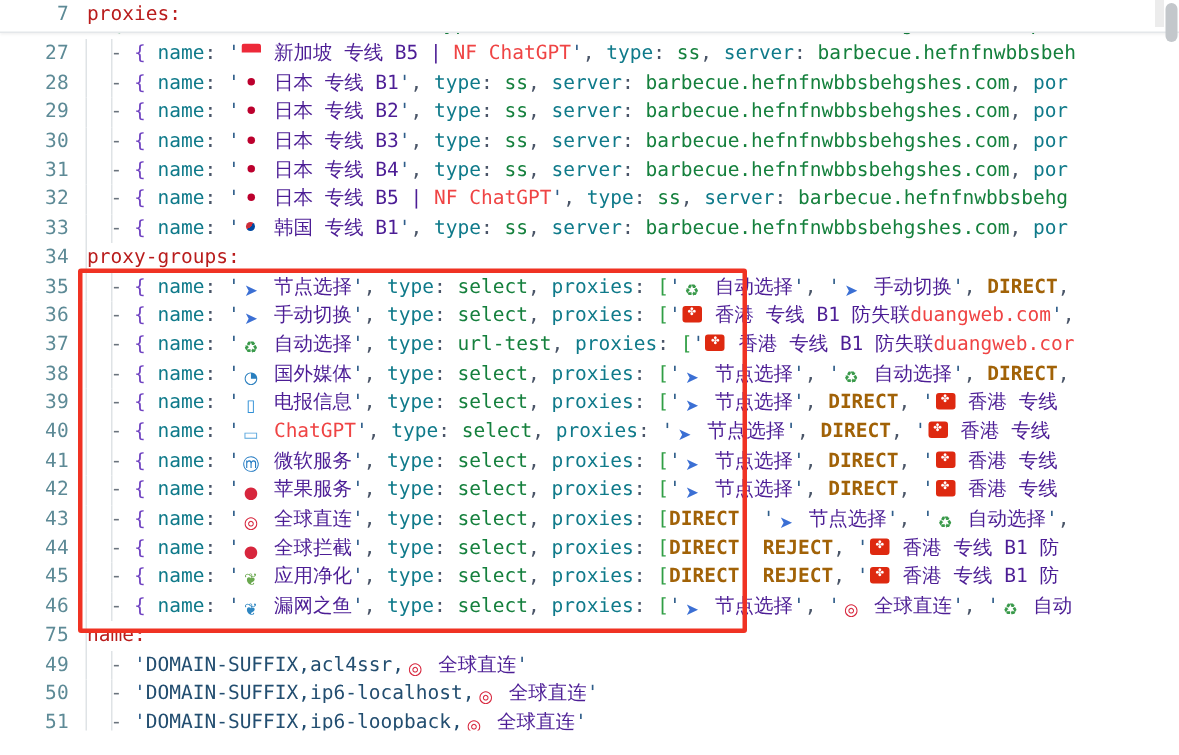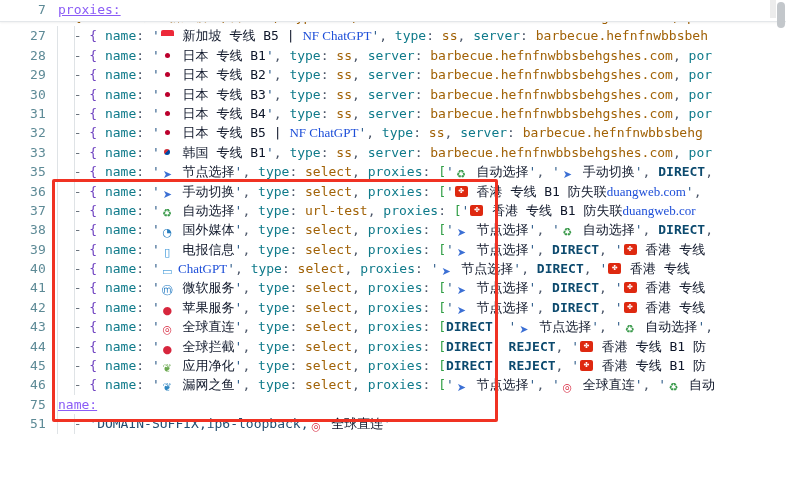--- a/index.html
+++ b/index.html
@@ -31,30 +31,30 @@
     color:#5d8a96;font-size:13px;letter-spacing:.2px;
   }
   .code{position:absolute;left:58px;top:0;white-space:pre;}
 
   
   .guide{position:absolute;top:0;width:1px;height:19.4px;background:#dfe3e6;}
   .g1{left:57px;}
   .g2{left:74px;}
 
   
-  .k      {color:#8b5cf6;text-decoration:underline;}           
+  .k      {color:#b91c1c;}           
   .dash   {color:#6a737d;}           
   .brace  {color:#6f42c1;}           
   .prop   {color:#0f7a8a;}           
-  .val    {color:#a16207;}           
-  .str    {color:#1d4ed8;font-family:Liberation Serif, serif;}           
+  .val    {color:#15803d;}           
+  .str    {color:#ef4444;}           
   .q      {color:#2f5d8a;}           
   .punct  {color:#4a5568;}
-  .cn     {color:#0f172a;}           
-  .const  {color:#0c4a6e;font-weight:bold;text-align:center;}  
+  .cn     {color:#4c1d95;}           
+  .const  {color:#a16207;font-weight:bold;text-align:center;}  
   .brk    {color:#2f9e44;}           
   .dom    {color:#234e70;}
 
   
   .chip{
     display:inline-block;width:13px;height:11px;vertical-align:-1px;
     border-radius:2px;margin:0 1px;position:relative;overflow:hidden;
   }
   .flag-sg{background:#fff;}
   .flag-sg:before{content:"";position:absolute;left:0;top:0;right:0;height:50%;background:#ed2939;}
@@ -111,33 +111,36 @@
         <span class="code val">- { name: '🇸🇬 新加坡 专线 B4', type: ss, server: barbecue.hefnfnwbbsbehgshes.com, po</span>
       </div>
 
     <div class="row"><span class="guide g1"></span><span class="guide g2"></span><span class="gut">27</span><span class="code"><span class="dash">  - </span><span class="brace">{ </span><span class="prop">name</span><span class="punct">: </span><span class="q">'</span><span class="chip flag-sg"></span><span class="cn"> 新加坡 专线 B5 | </span><span class="str">NF ChatGPT</span><span class="q">'</span><span class="punct">, </span><span class="prop">type</span><span class="punct">: </span><span class="val">ss</span><span class="punct">, </span><span class="prop">server</span><span class="punct">: </span><span class="val">barbecue.hefnfnwbbsbeh</span></span></div>
         <div class="row"><span class="guide g1"></span><span class="guide g2"></span><span class="gut">28</span><span class="code"><span class="dash">  - </span><span class="brace">{ </span><span class="prop">name</span><span class="punct">: </span><span class="q">'</span><span class="chip flag-jp"></span><span class="cn"> 日本 专线 B1</span><span class="q">'</span><span class="punct">, </span><span class="prop">type</span><span class="punct">: </span><span class="val">ss</span><span class="punct">, </span><span class="prop">server</span><span class="punct">: </span><span class="val">barbecue.hefnfnwbbsbehgshes.com</span><span class="punct">, </span><span class="prop">por</span></span></div>
         <div class="row"><span class="guide g1"></span><span class="guide g2"></span><span class="gut">29</span><span class="code"><span class="dash">  - </span><span class="brace">{ </span><span class="prop">name</span><span class="punct">: </span><span class="q">'</span><span class="chip flag-jp"></span><span class="cn"> 日本 专线 B2</span><span class="q">'</span><span class="punct">, </span><span class="prop">type</span><span class="punct">: </span><span class="val">ss</span><span class="punct">, </span><span class="prop">server</span><span class="punct">: </span><span class="val">barbecue.hefnfnwbbsbehgshes.com</span><span class="punct">, </span><span class="prop">por</span></span></div>
         <div class="row"><span class="guide g1"></span><span class="guide g2"></span><span class="gut">30</span><span class="code"><span class="dash">  - </span><span class="brace">{ </span><span class="prop">name</span><span class="punct">: </span><span class="q">'</span><span class="chip flag-jp"></span><span class="cn"> 日本 专线 B3</span><span class="q">'</span><span class="punct">, </span><span class="prop">type</span><span class="punct">: </span><span class="val">ss</span><span class="punct">, </span><span class="prop">server</span><span class="punct">: </span><span class="val">barbecue.hefnfnwbbsbehgshes.com</span><span class="punct">, </span><span class="prop">por</span></span></div>
         <div class="row"><span class="guide g1"></span><span class="guide g2"></span><span class="gut">31</span><span class="code"><span class="dash">  - </span><span class="brace">{ </span><span class="prop">name</span><span class="punct">: </span><span class="q">'</span><span class="chip flag-jp"></span><span class="cn"> 日本 专线 B4</span><span class="q">'</span><span class="punct">, </span><span class="prop">type</span><span class="punct">: </span><span class="val">ss</span><span class="punct">, </span><span class="prop">server</span><span class="punct">: </span><span class="val">barbecue.hefnfnwbbsbehgshes.com</span><span class="punct">, </span><span class="prop">por</span></span></div>
         <div class="row"><span class="guide g1"></span><span class="guide g2"></span><span class="gut">32</span><span class="code"><span class="dash">  - </span><span class="brace">{ </span><span class="prop">name</span><span class="punct">: </span><span class="q">'</span><span class="chip flag-jp"></span><span class="cn"> 日本 专线 B5 | </span><span class="str">NF ChatGPT</span><span class="q">'</span><span class="punct">, </span><span class="prop">type</span><span class="punct">: </span><span class="val">ss</span><span class="punct">, </span><span class="prop">server</span><span class="punct">: </span><span class="val">barbecue.hefnfnwbbsbehg</span></span></div>
         <div class="row"><span class="guide g1"></span><span class="guide g2"></span><span class="gut">33</span><span class="code"><span class="dash">  - </span><span class="brace">{ </span><span class="prop">name</span><span class="punct">: </span><span class="q">'</span><span class="chip flag-kr"></span><span class="cn"> 韩国 专线 B1</span><span class="q">'</span><span class="punct">, </span><span class="prop">type</span><span class="punct">: </span><span class="val">ss</span><span class="punct">, </span><span class="prop">server</span><span class="punct">: </span><span class="val">barbecue.hefnfnwbbsbehgshes.com</span><span class="punct">, </span><span class="prop">por</span></span></div>
+        <div class="row"><span class="guide g1"></span><span class="gut">34</span><span class="code"><span class="k">proxy-groups:</span></span></div>
         <div class="row"><span class="guide g1"></span><span class="guide g2"></span><span class="gut">35</span><span class="code"><span class="dash">  - </span><span class="brace">{ </span><span class="prop">name</span><span class="punct">: </span><span class="q">'</span><span class="ic ic-rocket">➤</span><span class="cn"> 节点选择</span><span class="q">'</span><span class="punct">, </span><span class="prop">type</span><span class="punct">: </span><span class="val">select</span><span class="punct">, </span><span class="prop">proxies</span><span class="punct">: </span><span class="brk">[</span><span class="q">'</span><span class="ic ic-recycle">♻</span><span class="cn"> 自动选择</span><span class="q">'</span><span class="punct">, </span><span class="q">'</span><span class="ic ic-rocket">➤</span><span class="cn"> 手动切换</span><span class="q">'</span><span class="punct">, </span><span class="const">DIRECT</span><span class="punct">,</span></span></div>
         <div class="row"><span class="guide g1"></span><span class="guide g2"></span><span class="gut">36</span><span class="code"><span class="dash">  - </span><span class="brace">{ </span><span class="prop">name</span><span class="punct">: </span><span class="q">'</span><span class="ic ic-rocket">➤</span><span class="cn"> 手动切换</span><span class="q">'</span><span class="punct">, </span><span class="prop">type</span><span class="punct">: </span><span class="val">select</span><span class="punct">, </span><span class="prop">proxies</span><span class="punct">: </span><span class="brk">[</span><span class="q">'</span><span class="chip flag-hk"></span><span class="cn"> 香港 专线 B1 防失联</span><span class="str">duangweb.com</span><span class="q">'</span><span class="punct">,</span></span></div>
         <div class="row"><span class="guide g1"></span><span class="guide g2"></span><span class="gut">37</span><span class="code"><span class="dash">  - </span><span class="brace">{ </span><span class="prop">name</span><span class="punct">: </span><span class="q">'</span><span class="ic ic-recycle">♻</span><span class="cn"> 自动选择</span><span class="q">'</span><span class="punct">, </span><span class="prop">type</span><span class="punct">: </span><span class="val">url-test</span><span class="punct">, </span><span class="prop">proxies</span><span class="punct">: </span><span class="brk">[</span><span class="q">'</span><span class="chip flag-hk"></span><span class="cn"> 香港 专线 B1 防失联</span><span class="str">duangweb.cor</span></span></div>
         <div class="row"><span class="guide g1"></span><span class="guide g2"></span><span class="gut">38</span><span class="code"><span class="dash">  - </span><span class="brace">{ </span><span class="prop">name</span><span class="punct">: </span><span class="q">'</span><span class="ic ic-globe">◔</span><span class="cn"> 国外媒体</span><span class="q">'</span><span class="punct">, </span><span class="prop">type</span><span class="punct">: </span><span class="val">select</span><span class="punct">, </span><span class="prop">proxies</span><span class="punct">: </span><span class="brk">[</span><span class="q">'</span><span class="ic ic-rocket">➤</span><span class="cn"> 节点选择</span><span class="q">'</span><span class="punct">, </span><span class="q">'</span><span class="ic ic-recycle">♻</span><span class="cn"> 自动选择</span><span class="q">'</span><span class="punct">, </span><span class="const">DIRECT</span><span class="punct">,</span></span></div>
         <div class="row"><span class="guide g1"></span><span class="guide g2"></span><span class="gut">39</span><span class="code"><span class="dash">  - </span><span class="brace">{ </span><span class="prop">name</span><span class="punct">: </span><span class="q">'</span><span class="ic ic-phone">▯</span><span class="cn"> 电报信息</span><span class="q">'</span><span class="punct">, </span><span class="prop">type</span><span class="punct">: </span><span class="val">select</span><span class="punct">, </span><span class="prop">proxies</span><span class="punct">: </span><span class="brk">[</span><span class="q">'</span><span class="ic ic-rocket">➤</span><span class="cn"> 节点选择</span><span class="q">'</span><span class="punct">, </span><span class="const">DIRECT</span><span class="punct">, </span><span class="q">'</span><span class="chip flag-hk"></span><span class="cn"> 香港 专线</span></span></div>
         <div class="row"><span class="guide g1"></span><span class="guide g2"></span><span class="gut">40</span><span class="code"><span class="dash">  - </span><span class="brace">{ </span><span class="prop">name</span><span class="punct">: </span><span class="q">'</span><span class="ic ic-monitor">▭</span><span class="str"> ChatGPT</span><span class="q">'</span><span class="punct">, </span><span class="prop">type</span><span class="punct">: </span><span class="val">select</span><span class="punct">, </span><span class="prop">proxies</span><span class="punct">: </span><span class="q">'</span><span class="ic ic-rocket">➤</span><span class="cn"> 节点选择</span><span class="q">'</span><span class="punct">, </span><span class="const">DIRECT</span><span class="punct">, </span><span class="q">'</span><span class="chip flag-hk"></span><span class="cn"> 香港 专线</span></span></div>
         <div class="row"><span class="guide g1"></span><span class="guide g2"></span><span class="gut">41</span><span class="code"><span class="dash">  - </span><span class="brace">{ </span><span class="prop">name</span><span class="punct">: </span><span class="q">'</span><span class="ic ic-ms">ⓜ</span><span class="cn"> 微软服务</span><span class="q">'</span><span class="punct">, </span><span class="prop">type</span><span class="punct">: </span><span class="val">select</span><span class="punct">, </span><span class="prop">proxies</span><span class="punct">: </span><span class="brk">[</span><span class="q">'</span><span class="ic ic-rocket">➤</span><span class="cn"> 节点选择</span><span class="q">'</span><span class="punct">, </span><span class="const">DIRECT</span><span class="punct">, </span><span class="q">'</span><span class="chip flag-hk"></span><span class="cn"> 香港 专线</span></span></div>
         <div class="row"><span class="guide g1"></span><span class="guide g2"></span><span class="gut">42</span><span class="code"><span class="dash">  - </span><span class="brace">{ </span><span class="prop">name</span><span class="punct">: </span><span class="q">'</span><span class="ic ic-apple">●</span><span class="cn"> 苹果服务</span><span class="q">'</span><span class="punct">, </span><span class="prop">type</span><span class="punct">: </span><span class="val">select</span><span class="punct">, </span><span class="prop">proxies</span><span class="punct">: </span><span class="brk">[</span><span class="q">'</span><span class="ic ic-rocket">➤</span><span class="cn"> 节点选择</span><span class="q">'</span><span class="punct">, </span><span class="const">DIRECT</span><span class="punct">, </span><span class="q">'</span><span class="chip flag-hk"></span><span class="cn"> 香港 专线</span></span></div>
         <div class="row"><span class="guide g1"></span><span class="guide g2"></span><span class="gut">43</span><span class="code"><span class="dash">  - </span><span class="brace">{ </span><span class="prop">name</span><span class="punct">: </span><span class="q">'</span><span class="ic ic-target">◎</span><span class="cn"> 全球直连</span><span class="q">'</span><span class="punct">, </span><span class="prop">type</span><span class="punct">: </span><span class="val">select</span><span class="punct">, </span><span class="prop">proxies</span><span class="punct">: </span><span class="brk">[</span><span class="const">DIRECT</span><span class="punct">, </span><span class="q">'</span><span class="ic ic-rocket">➤</span><span class="cn"> 节点选择</span><span class="q">'</span><span class="punct">, </span><span class="q">'</span><span class="ic ic-recycle">♻</span><span class="cn"> 自动选择</span><span class="q">'</span><span class="punct">,</span></span></div>
         <div class="row"><span class="guide g1"></span><span class="guide g2"></span><span class="gut">44</span><span class="code"><span class="dash">  - </span><span class="brace">{ </span><span class="prop">name</span><span class="punct">: </span><span class="q">'</span><span class="ic ic-ball">●</span><span class="cn"> 全球拦截</span><span class="q">'</span><span class="punct">, </span><span class="prop">type</span><span class="punct">: </span><span class="val">select</span><span class="punct">, </span><span class="prop">proxies</span><span class="punct">: </span><span class="brk">[</span><span class="const">DIRECT</span><span class="punct">, </span><span class="const">REJECT</span><span class="punct">, </span><span class="q">'</span><span class="chip flag-hk"></span><span class="cn"> 香港 专线 B1 防</span></span></div>
         <div class="row"><span class="guide g1"></span><span class="guide g2"></span><span class="gut">45</span><span class="code"><span class="dash">  - </span><span class="brace">{ </span><span class="prop">name</span><span class="punct">: </span><span class="q">'</span><span class="ic ic-leaf">❦</span><span class="cn"> 应用净化</span><span class="q">'</span><span class="punct">, </span><span class="prop">type</span><span class="punct">: </span><span class="val">select</span><span class="punct">, </span><span class="prop">proxies</span><span class="punct">: </span><span class="brk">[</span><span class="const">DIRECT</span><span class="punct">, </span><span class="const">REJECT</span><span class="punct">, </span><span class="q">'</span><span class="chip flag-hk"></span><span class="cn"> 香港 专线 B1 防</span></span></div>
         <div class="row"><span class="guide g1"></span><span class="guide g2"></span><span class="gut">46</span><span class="code"><span class="dash">  - </span><span class="brace">{ </span><span class="prop">name</span><span class="punct">: </span><span class="q">'</span><span class="ic ic-fish">❦</span><span class="cn"> 漏网之鱼</span><span class="q">'</span><span class="punct">, </span><span class="prop">type</span><span class="punct">: </span><span class="val">select</span><span class="punct">, </span><span class="prop">proxies</span><span class="punct">: </span><span class="brk">[</span><span class="q">'</span><span class="ic ic-rocket">➤</span><span class="cn"> 节点选择</span><span class="q">'</span><span class="punct">, </span><span class="q">'</span><span class="ic ic-target">◎</span><span class="cn"> 全球直连</span><span class="q">'</span><span class="punct">, </span><span class="q">'</span><span class="ic ic-recycle">♻</span><span class="cn"> 自动</span></span></div>
         <div class="row"><span class="guide g1"></span><span class="gut">75</span><span class="code"><span class="k">name:</span></span></div>
+        <div class="row"><span class="guide g1"></span><span class="guide g2"></span><span class="gut">49</span><span class="code"><span class="dash">  - </span><span class="q">'</span><span class="dom">DOMAIN-SUFFIX,acl4ssr,</span><span class="ic ic-target">◎</span><span class="cn"> 全球直连</span><span class="q">'</span></span></div>
+        <div class="row"><span class="guide g1"></span><span class="guide g2"></span><span class="gut">50</span><span class="code"><span class="dash">  - </span><span class="q">'</span><span class="dom">DOMAIN-SUFFIX,ip6-localhost,</span><span class="ic ic-target">◎</span><span class="cn"> 全球直连</span><span class="q">'</span></span></div>
         <div class="row"><span class="guide g1"></span><span class="guide g2"></span><span class="gut">51</span><span class="code"><span class="dash">  - </span><span class="q">'</span><span class="dom">DOMAIN-SUFFIX,ip6-loopback,</span><span class="ic ic-target">◎</span><span class="cn"> 全球直连</span><span class="q">'</span></span></div>
       </div>
   </div>
 
   <div class="annot" id="annot-box" style="left: 52px; top: 179px; width: 440px; height: 237px;"></div>
 
   <div class="vscroll">
     <div class="hint-dim"></div>
     <div class="vthumb"></div>
   </div>

